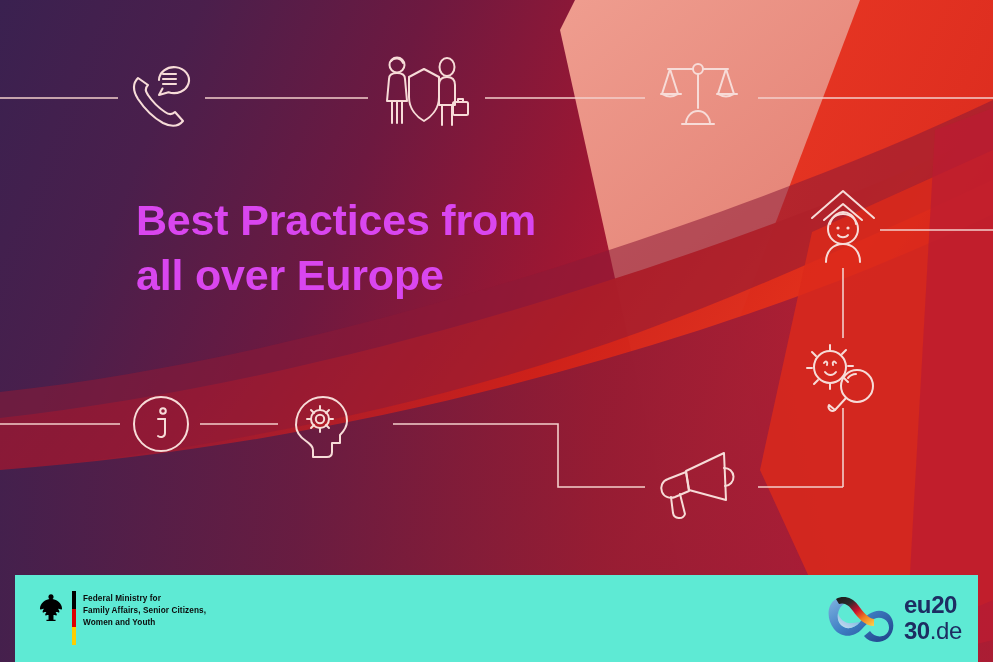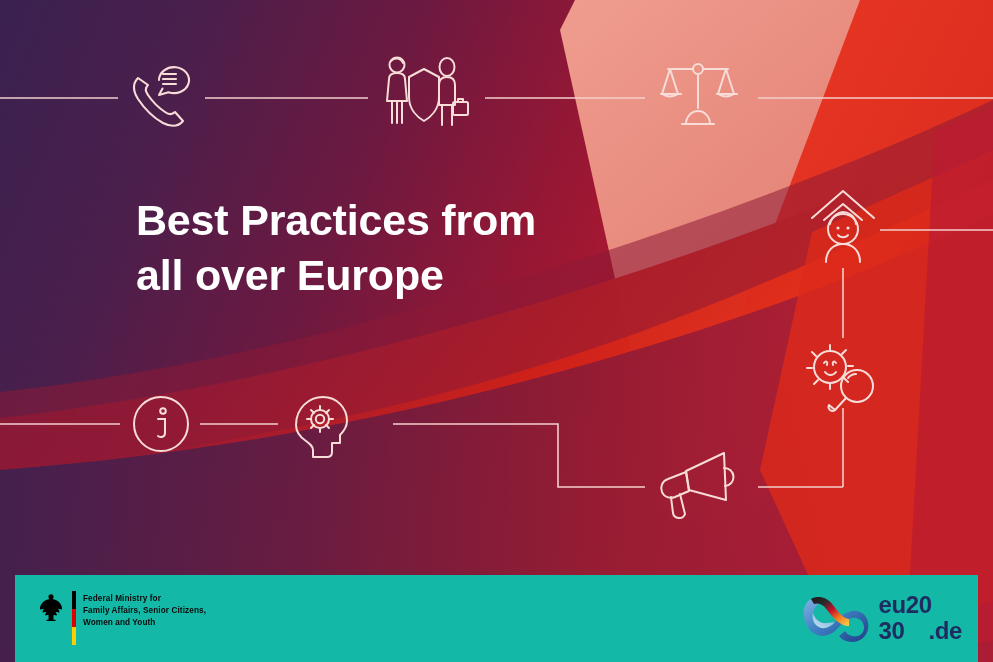--- a/index.html
+++ b/index.html
@@ -53,36 +53,36 @@
     color: #f7dcd8;
   }
   .icon svg { display: block; overflow: visible; }
 
   
   .headline {
     position: absolute;
     left: 136px;
     top: 193px;
     width: 520px;
-    color: #ffffff;
+    color: #d946ef;
     font-size: 43px;
     line-height: 1.28;
     font-weight: bold;
     letter-spacing: -0.2px;
     white-space: pre-line;
   }
 
   
   .footer {
     position: absolute;
     left: 15px;
     top: 575px;
     width: 963px;
     height: 87px;
-    background: #14b8a6;
+    background: #5eead4;
     box-sizing: border-box;
   }
 
   .ministry-logo {
     position: absolute;
     left: 23px;
     top: 16px;
     display: flex;
     align-items: flex-start;
   }
@@ -120,21 +120,21 @@
   .eu-mark { width: 74px; height: 50px; }
   .eu-word {
     margin-left: 6px;
     color: #1d2d62;
     font-weight: bold;
     font-size: 24px;
     line-height: 1.0;
     letter-spacing: -0.4px;
   }
   .eu-word .l2 { display: block; margin-top: 2px; }
-  .eu-word .de { font-weight: bold; margin-left: 24px; }
+  .eu-word .de { font-weight: normal; }
 </style>
 </head>
 <body>
 
 <div id="slide">
 
   <div class="bg-layer bg-base"></div>
 
   <svg class="bg-layer bg-svg" viewBox="0 0 993 662" preserveAspectRatio="none">
     <defs>

